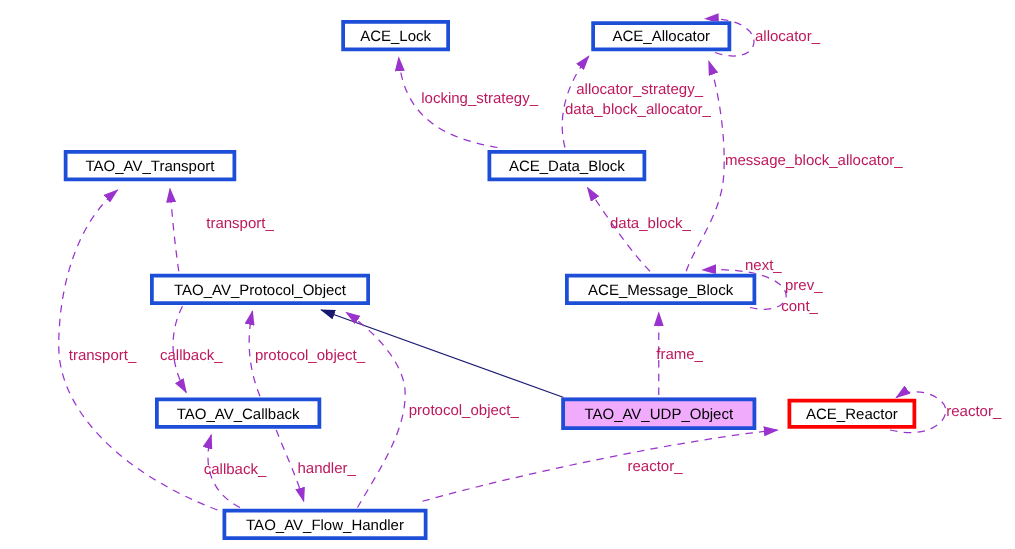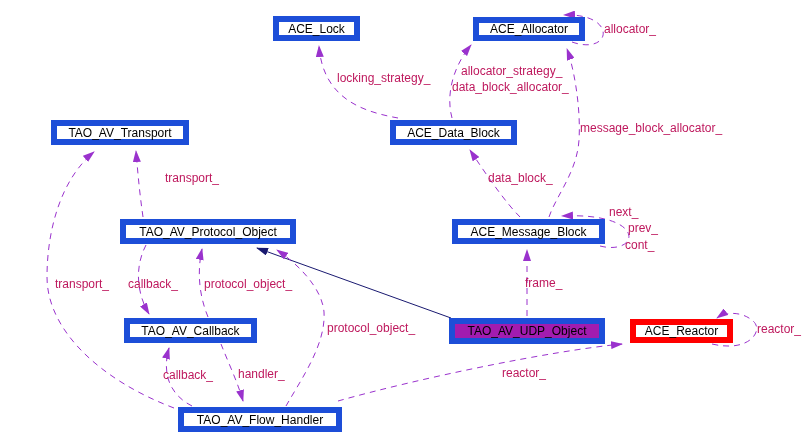--- a/index.html
+++ b/index.html
@@ -8,31 +8,31 @@
     width:812px;
     height:439px;
     background:#ffffff;
     font-family:"Liberation Sans", sans-serif;
     overflow:hidden;
   }
   #edges-layer {position:absolute; left:0; top:0;}
   .node {
     position:absolute;
     box-sizing:border-box;
-    border:6px solid #1d4ed8;
+    border:3px solid #1d4ed8;
     background:#ffffff;
     display:flex;
     align-items:center;
     justify-content:center;
     font-size:12px;
     color:#000000;
     white-space:nowrap;
     z-index:2;
   }
-  .node.focus {background:#a21caf;}
+  .node.focus {background:#f0abfc;}
   .node.highlight {border-color:#ff0000;}
   .edge-label {
     position:absolute;
     font-size:12px;
     color:#be185d;
     white-space:nowrap;
     z-index:3;
   }
 </style>
 </head>
@@ -96,21 +96,21 @@
     <div class="node" style="left: 178px; top: 407px; width: 164px; height: 25px;">
       <span>TAO_AV_Flow_Handler</span>
     </div>
     <div class="edge-label" style="left: 337px; top: 71px;">locking_strategy_</div>
     <div class="edge-label" style="left: 461px; top: 64px;">allocator_strategy_</div>
     <div class="edge-label" style="left: 452px; top: 80px;">data_block_allocator_</div>
     <div class="edge-label" style="left: 604px; top: 22px;">allocator_</div>
     <div class="edge-label" style="left: 580px; top: 121px;">message_block_allocator_</div>
     <div class="edge-label" style="left: 165px; top: 171px;">transport_</div>
     <div class="edge-label" style="left: 488px; top: 171px; text-align: center;">data_block_</div>
-    <div class="edge-label" style="left: 609px; top: 205px;">next_</div>
+    <div class="edge-label" style="left: 596px; top: 205px;">next_</div>
     <div class="edge-label" style="left: 628px; top: 221px;">prev_</div>
     <div class="edge-label" style="left: 625px; top: 238px;">cont_</div>
     <div class="edge-label" style="left: 55px; top: 277px;">transport_</div>
     <div class="edge-label" style="left: 128px; top: 277px;">callback_</div>
     <div class="edge-label" style="left: 204px; top: 277px;">protocol_object_</div>
     <div class="edge-label" style="left: 525px; top: 276px;">frame_</div>
     <div class="edge-label" style="left: 327px; top: 321px;">protocol_object_</div>
     <div class="edge-label" style="left: 757px; top: 322px;">reactor_</div>
     <div class="edge-label" style="left: 163px; top: 368px;">callback_</div>
     <div class="edge-label" style="left: 238px; top: 367px;">handler_</div>

